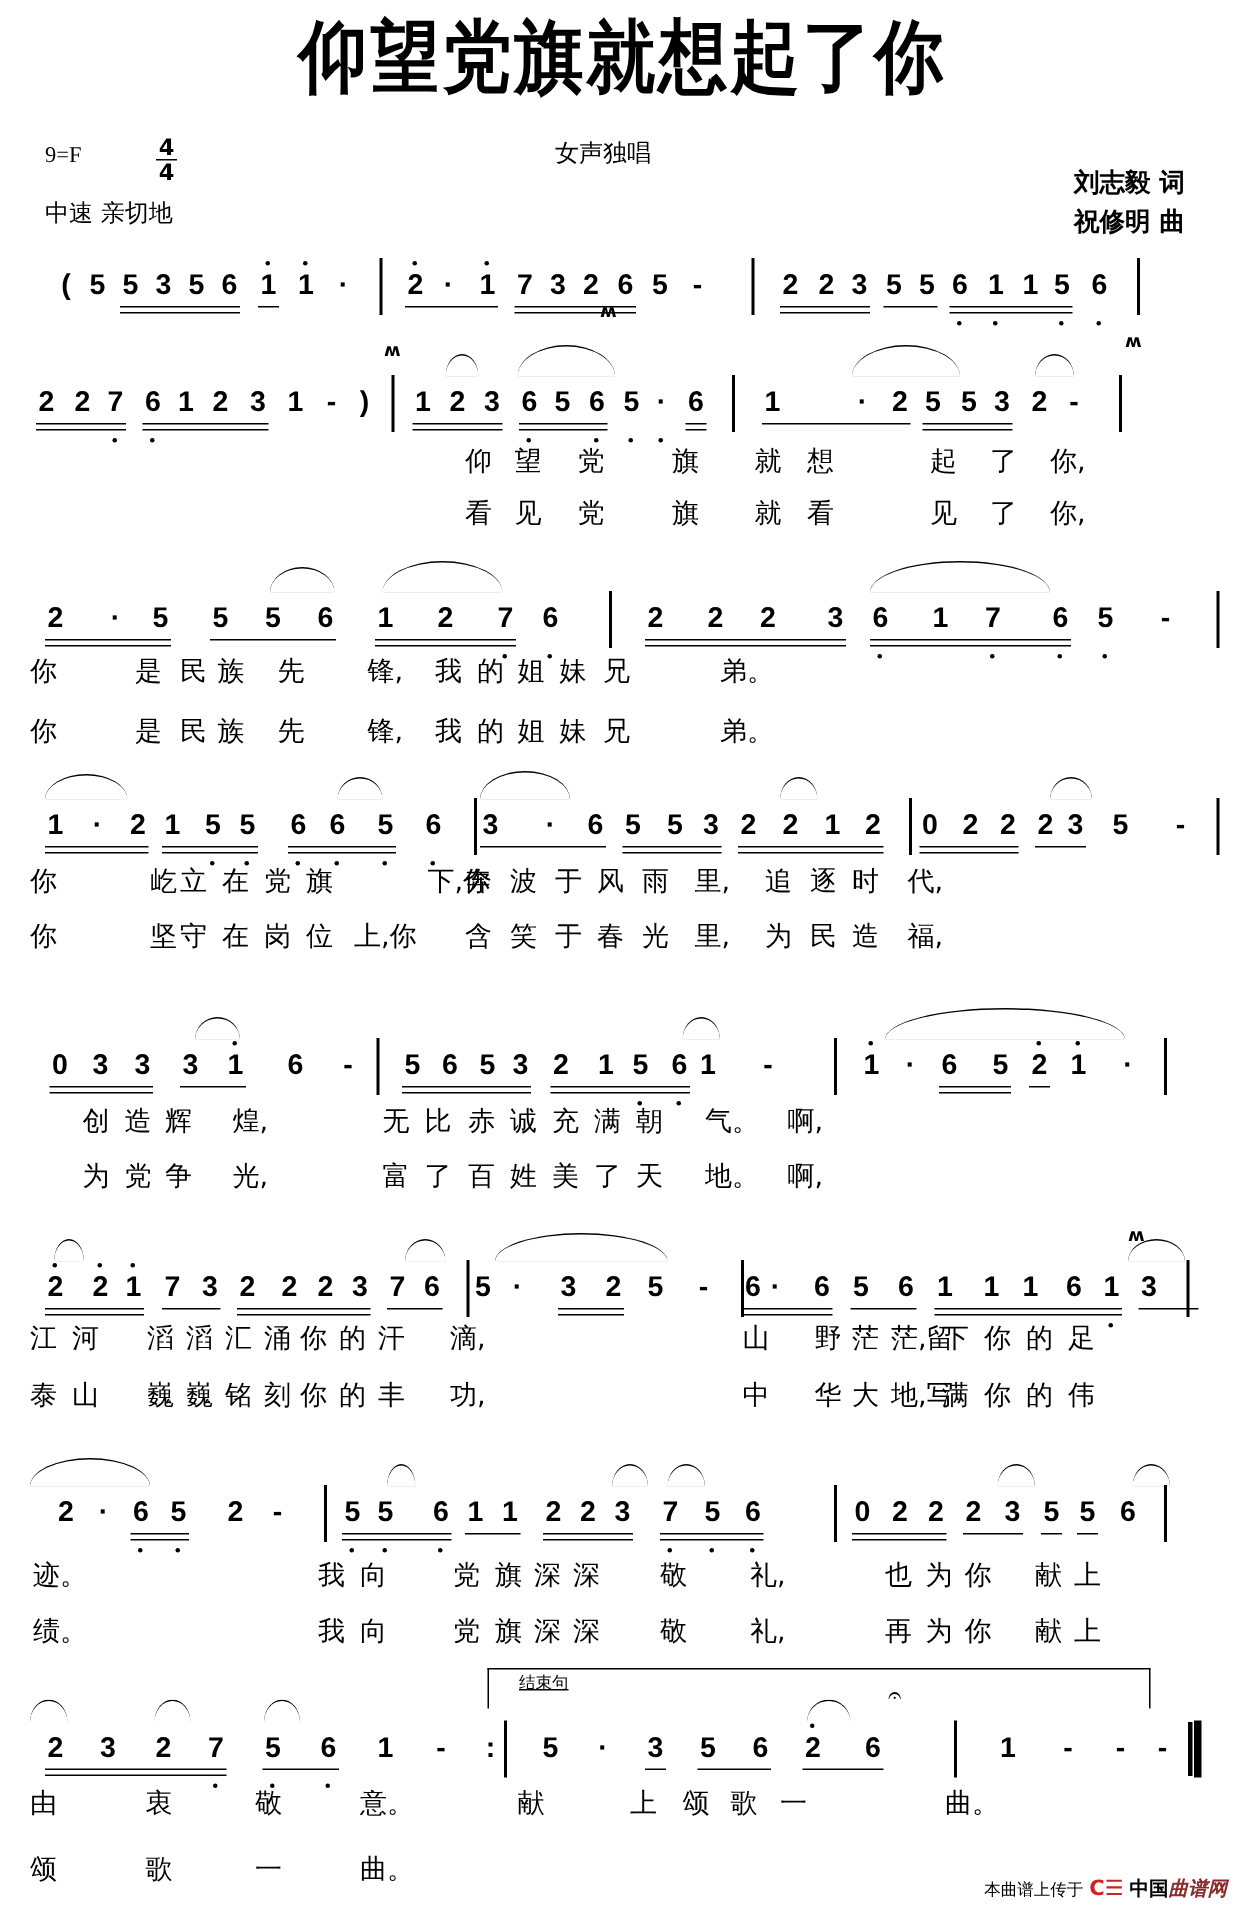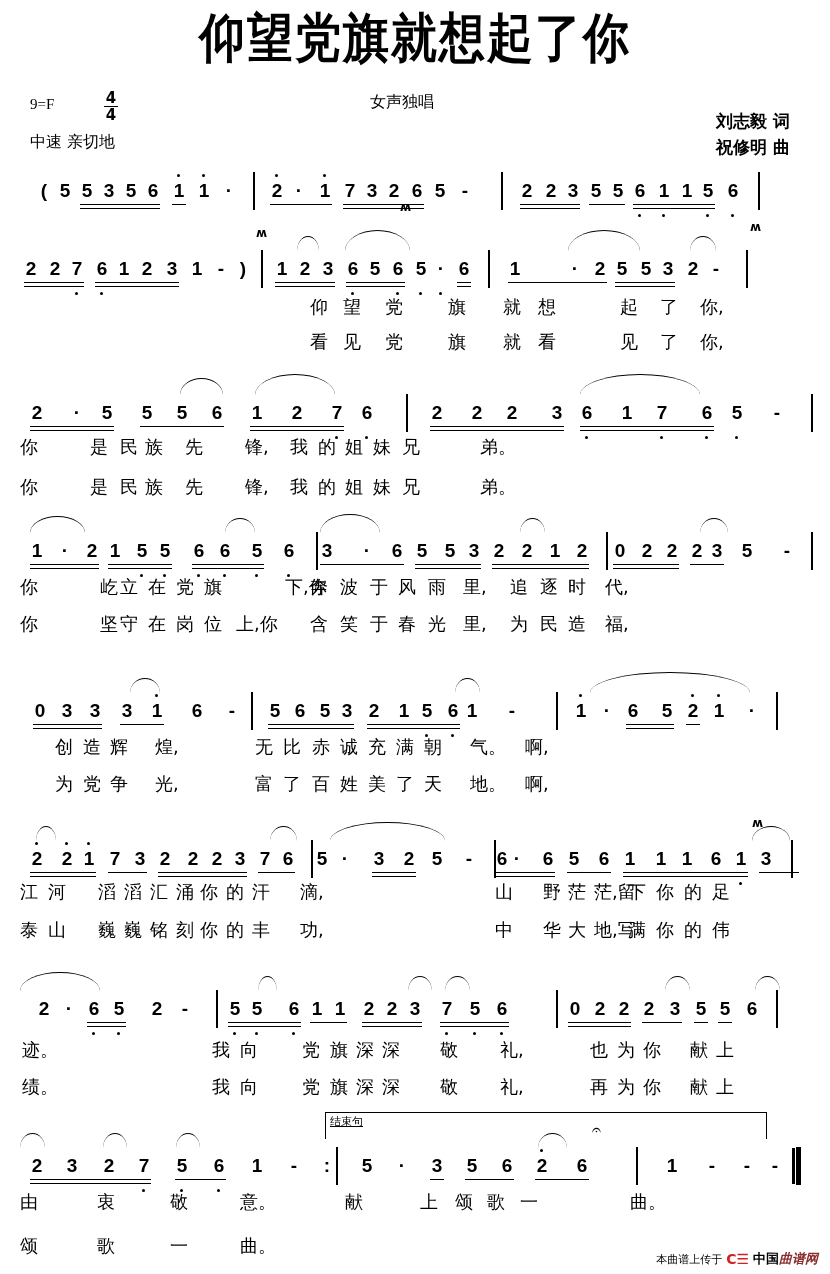--- a/index.html
+++ b/index.html
@@ -22,21 +22,21 @@
   .bl{position:absolute;top:2px;width:2px;height:38px;background:#000;}
   .bl.dbl{width:5px;box-shadow:-5px 0 0 -1px #000;}
   .ul{position:absolute;height:0;border-top:1.5px solid #000;}
   .dot{position:absolute;width:3px;height:3px;background:#000;border-radius:50%;}
   .slur2{position:absolute;height:18px;border-top:1.5px solid #000;border-radius:50%/100% 100% 0 0;}
   .mord{position:absolute;font-size:12px;font-weight:bold;letter-spacing:-2px;}
   .lyr{position:absolute;left:0;width:830px;height:24px;font-size:18px;}
   .lyr span{position:absolute;}
   .ending-box{position:absolute;left:325px;top:1112px;width:440px;height:26px;
               border-top:1.5px solid #000;border-left:1.5px solid #000;border-right:1.5px solid #000;}
-  .ending-label{position:absolute;left:4px;top:1px;font-size:11px;text-decoration:underline;}
+  .ending-label{position:absolute;left:20px;top:1px;font-size:11px;text-decoration:underline;}
   .fermata{position:absolute;font-size:16px;}
   .watermark{position:absolute;right:12px;bottom:6px;font-size:11px;display:flex;align-items:center;gap:4px;}
   .wm-logo{color:#d21f1f;font-weight:bold;font-size:14px;}
   .wm-site{color:#8b2d2d;font-weight:bold;font-style:italic;font-size:13px;}
   .wm-site b{color:#000;font-style:normal;}
 </style>
 </head>
 <body>
 
 <div class="title">仰望党旗就想起了你</div>

